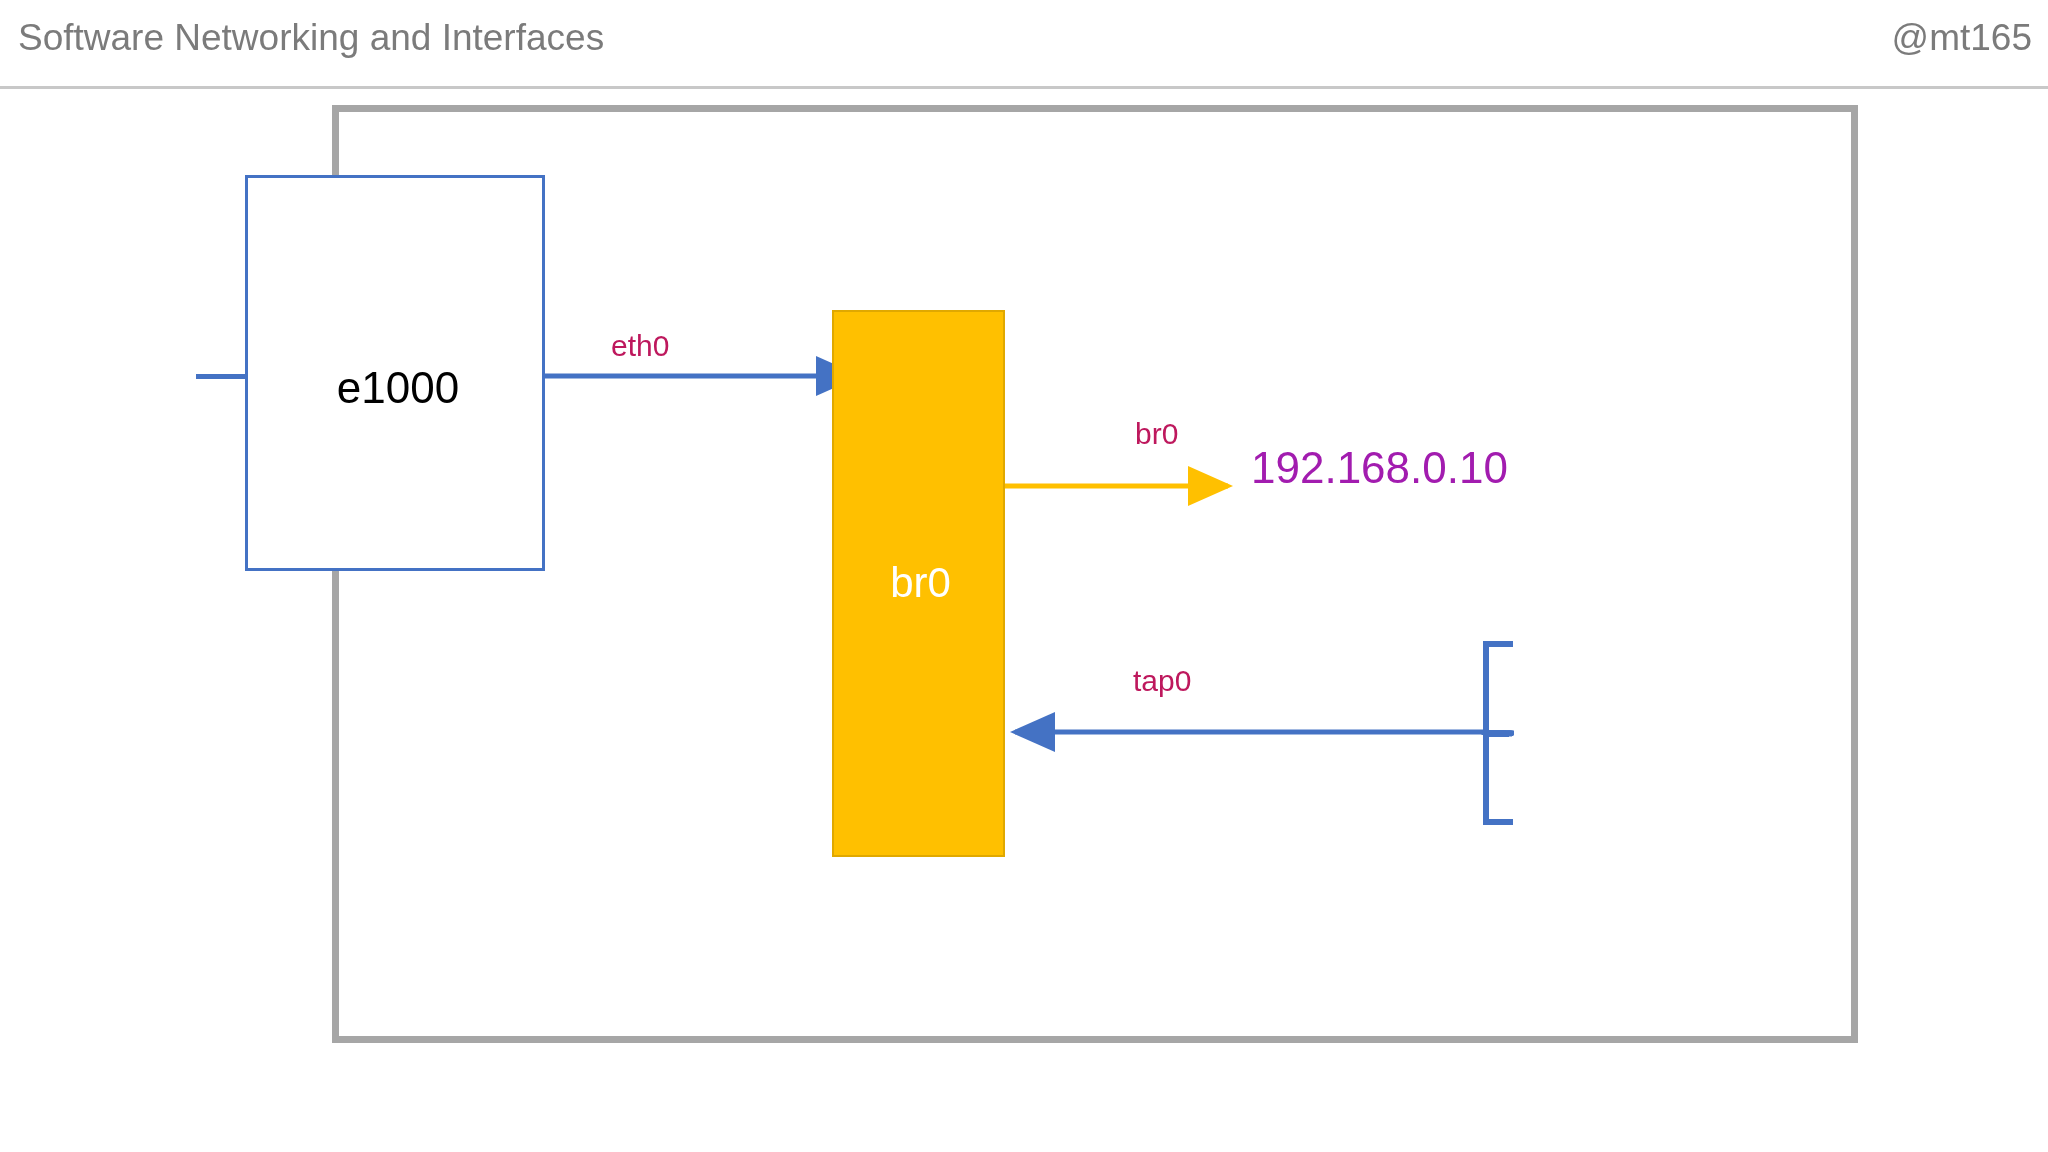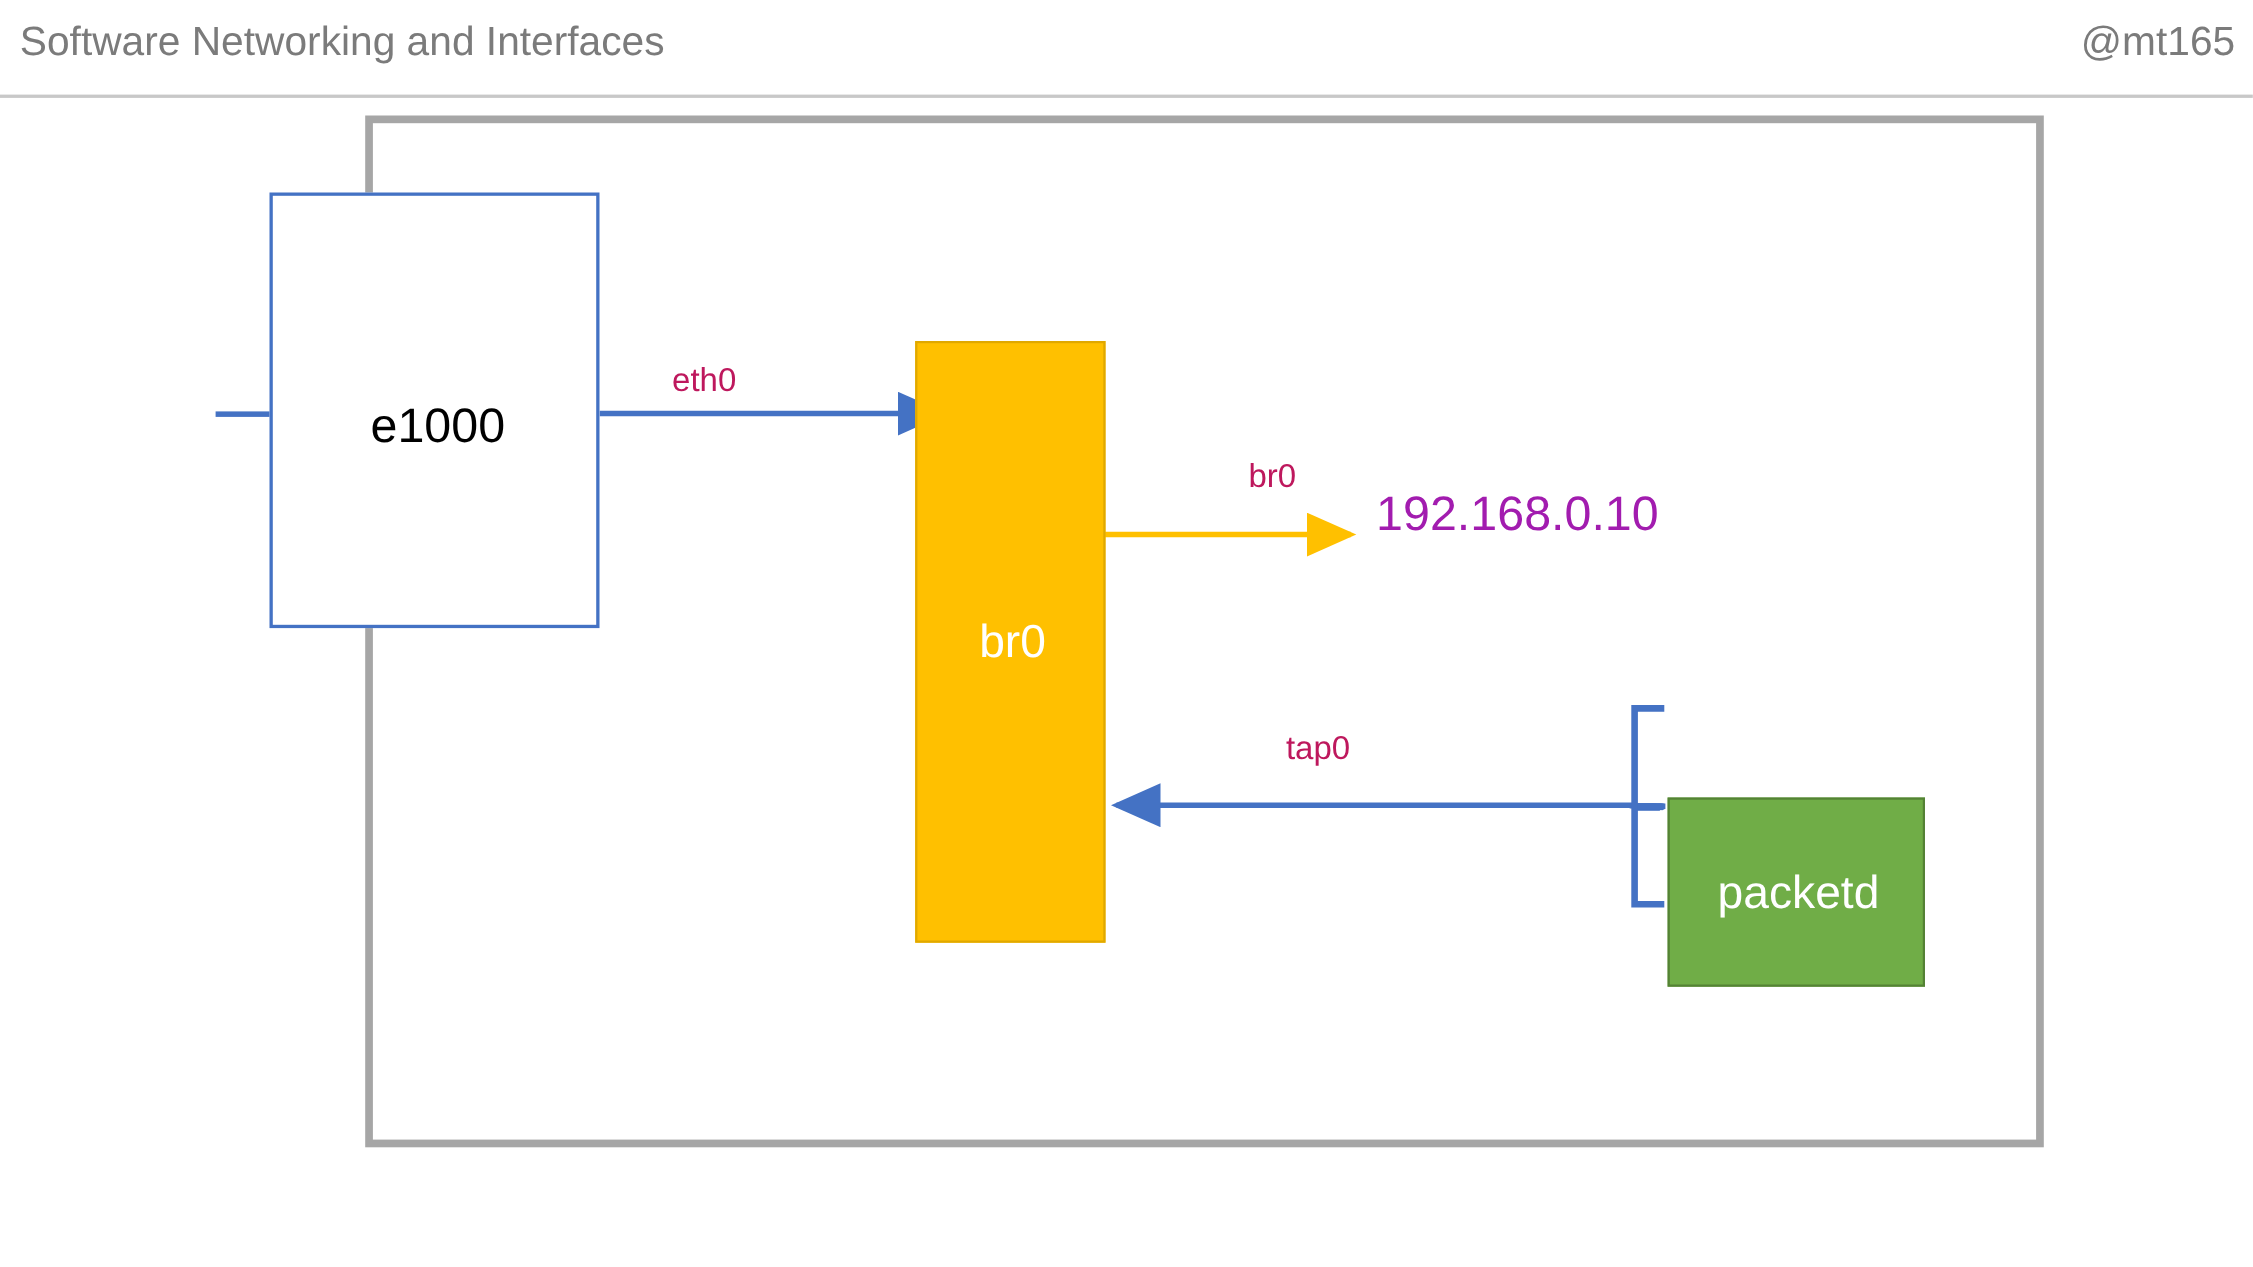--- a/index.html
+++ b/index.html
@@ -154,21 +154,21 @@
   .edge-label {
     position: absolute;
     font-size: 30px;
     color: #be185d;
     white-space: nowrap;
     line-height: 1;
     z-index: 4;
   }
   #label-eth0 { left: 611px; top: 242px; }
   #label-br0-link { left: 1135px; top: 330px; }
-  #label-tap0 { left: 1133px; top: 577px; margin-left: 36px; }
+  #label-tap0 { left: 1133px; top: 577px; }
   #label-ipaddr {
     position: absolute;
     left: 1251px;
     top: 357px;
     font-size: 44px;
     color: #a21caf;
     white-space: nowrap;
     line-height: 1;
     z-index: 4;
   }
@@ -233,23 +233,20 @@
 
   <div id="nic-wire"></div>
   <div id="nic-box">
     <div id="nic-label">e1000</div>
   </div>
 
   <div id="bridge-box">
     <div id="bridge-label">br0</div>
   </div>
 
-  <div id="daemon-box">
-    <div id="daemon-label">packetd</div>
-  </div>
 
   <div class="edge-label" id="label-eth0">eth0</div>
 
   <div class="edge-label" id="label-br0-link">br0</div>
 
   <div class="edge-label" id="label-tap0">tap0</div>
 
   <div id="label-ipaddr">192.168.0.10</div>
 
 </div>

